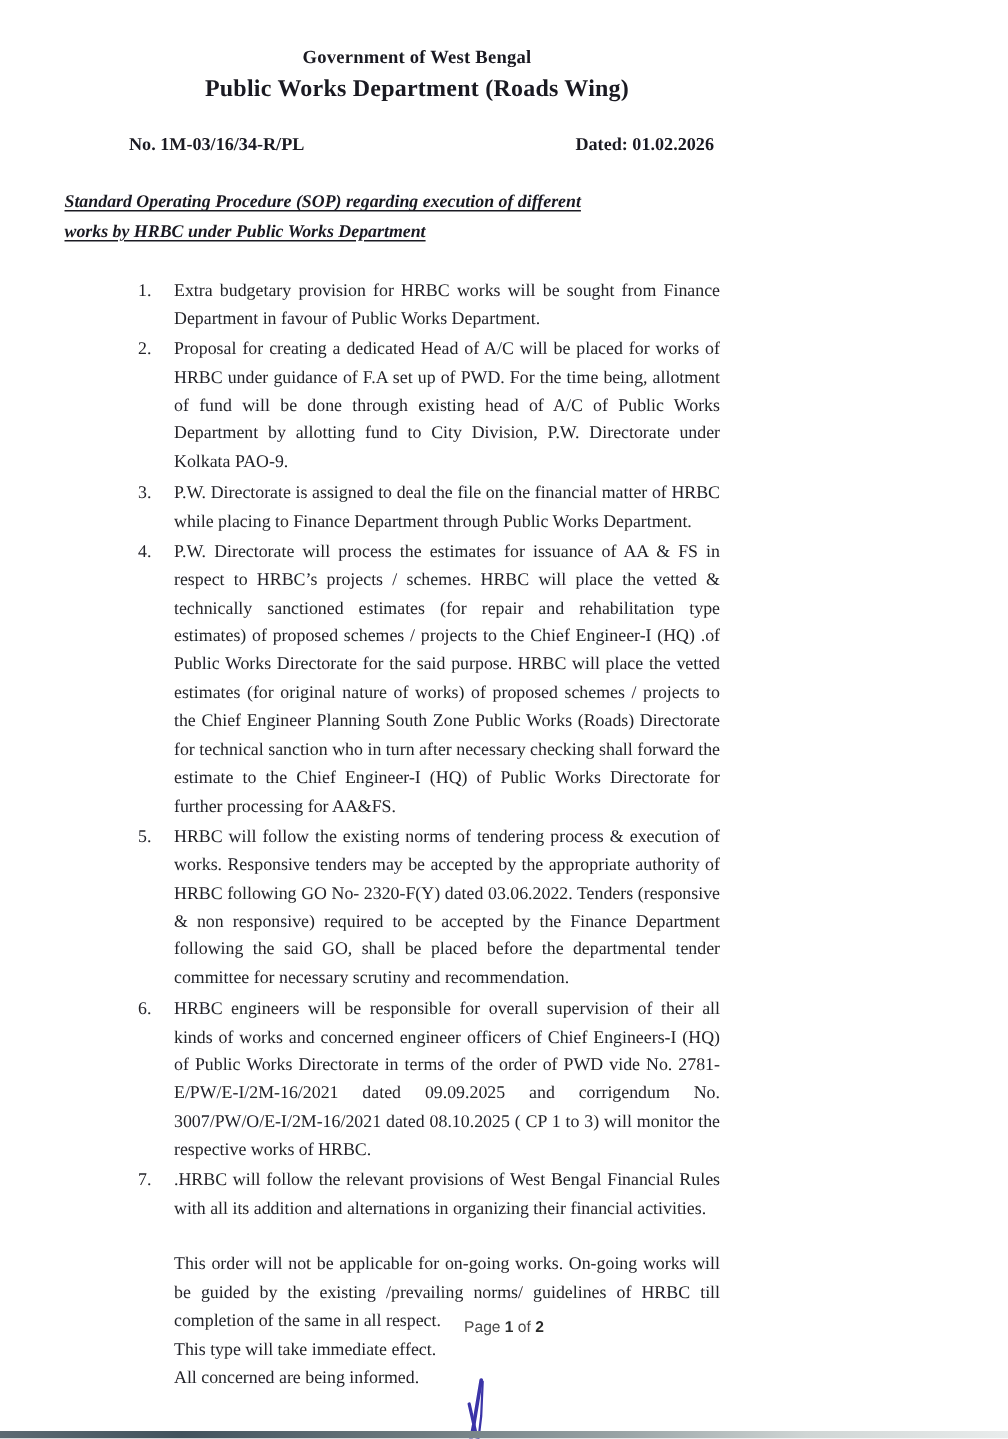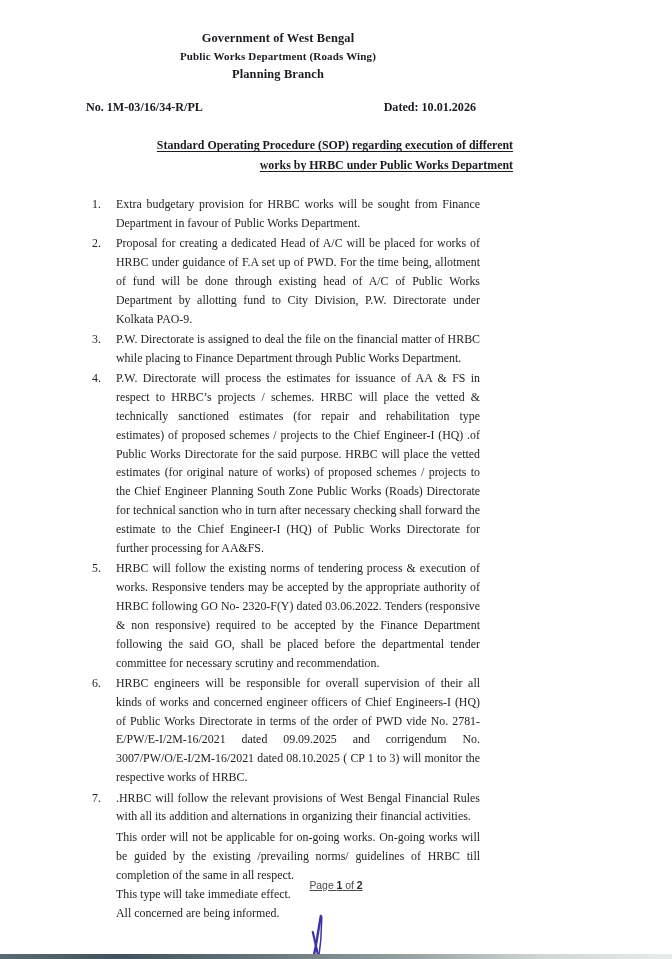--- a/index.html
+++ b/index.html
@@ -41,40 +41,41 @@
   .letterhead {
     text-align: center;
     padding-top: 29px;
     font-weight: bold;
     line-height: 1.52;
   }
   .lh-line {
     font-size: 12.4px;
     letter-spacing: 0.15px;
   }
-  .lh-line.l2 { font-size: 11px; }
+  .lh-line.l2 { font-size: 16px; }
 
   
   .ref-row {
     display: flex;
     justify-content: space-between;
     align-items: flex-end;
     margin: 17px 80px 0 86px;
     font-weight: bold;
     font-size: 12.1px;
   }
 
   
   .doc-title {
-    text-align: right;
+    text-align: left;
     margin: 21px auto 0;
     width: 470px;
     font-weight: bold;
     font-size: 11.9px;
     line-height: 1.66;
+    font-style: italic;
   }
   .doc-title span {
     text-decoration: underline;
     text-underline-offset: 2px;
   }
 
   
   .body-block {
     margin: 19px 76px 0 80px;
   }
@@ -107,21 +108,21 @@
     content: counter(sop) ".";
     position: absolute;
     left: -24px;
     width: 18px;
     text-align: left;
     font-size: 11.9px;
     color: #232329;
   }
 
   .closing {
-    margin-top: 2px;
+    margin-top: 18px;
     padding-left: 36px;
   }
   .closing p {
     margin: 0;
     text-align: justify;
     text-justify: inter-word;
     font-size: 11.9px;
     line-height: 1.60;
     color: #232329;
   }
@@ -152,38 +153,36 @@
   
   .page-footer {
     position: absolute;
     left: 0;
     top: 880px;
     width: 672px;
     text-align: center;
     font-family: "Liberation Sans", "DejaVu Sans", sans-serif;
     font-size: 10.4px;
     color: #4a4a4a;
-    text-decoration: underline;
   }
   .page-footer b { font-weight: bold; color: #2b2b2b; }
 </style>
 </head>
 <body>
 
 <div class="page-sheet">
 
   <div class="letterhead">
     <div class="lh-line">Government of West Bengal</div>
     <div class="lh-line l2">Public Works Department (Roads Wing)</div>
-    <div class="lh-line">Planning Branch</div>
   </div>
 
   <div class="ref-row">
     <div>No. 1M-03/16/34-R/PL</div>
-    <div>Dated: 10.01.2026</div>
+    <div>Dated: 01.02.2026</div>
   </div>
 
   <div class="doc-title">
     <span>Standard Operating Procedure (SOP) regarding execution of different</span><br>
     <span>works by HRBC under Public Works Department</span>
   </div>
 
   <div class="body-block">
 
 

